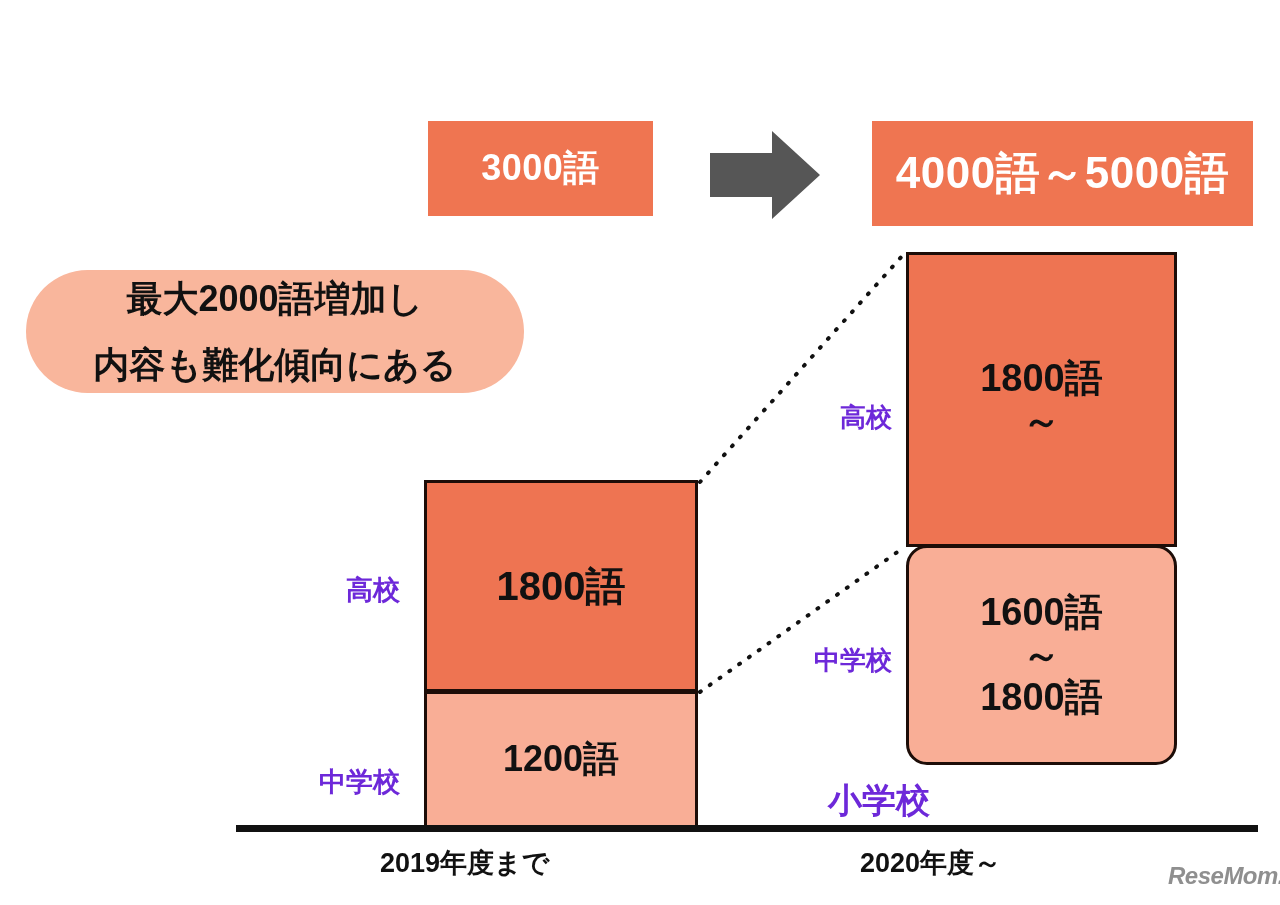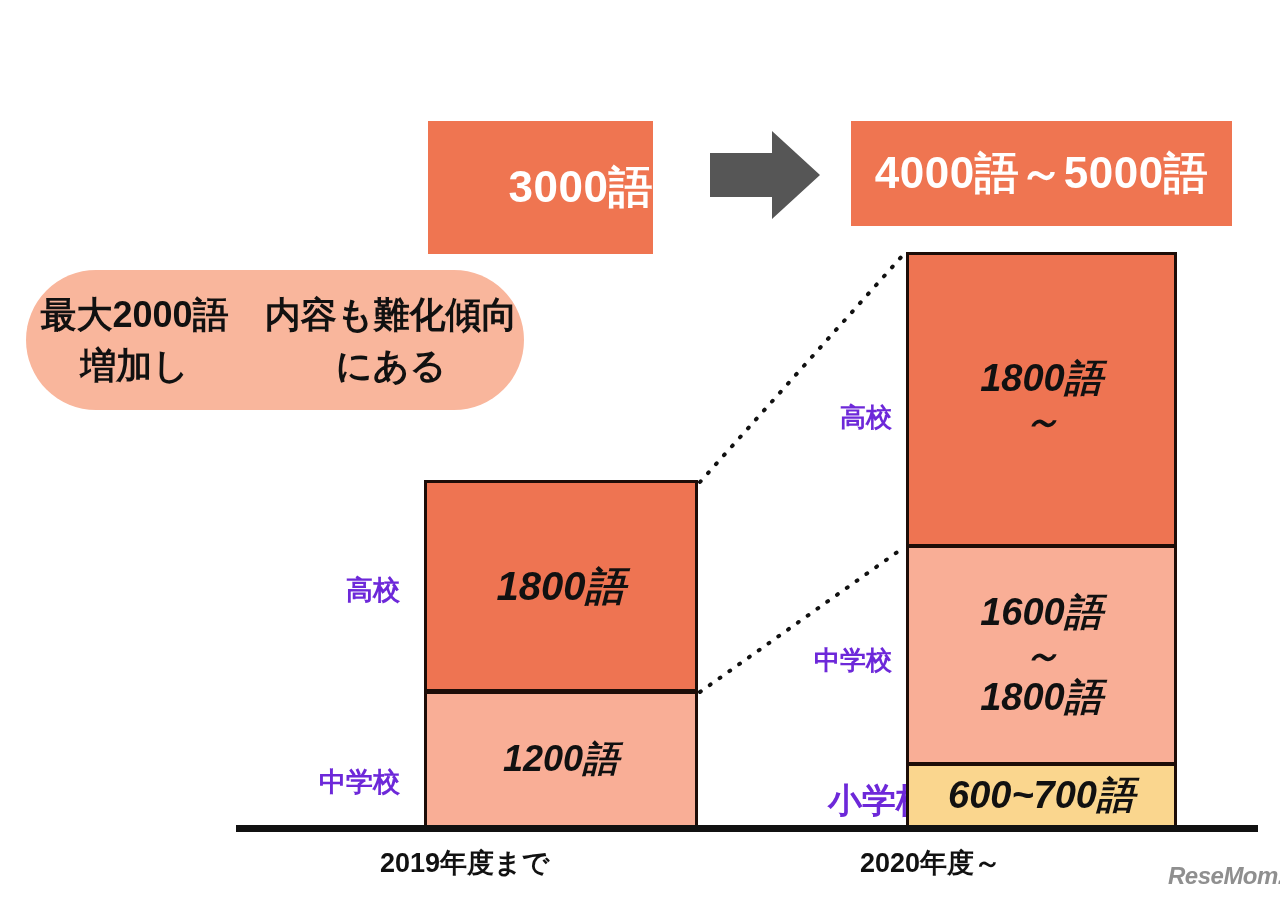--- a/index.html
+++ b/index.html
@@ -32,51 +32,50 @@
     align-items: center;
     justify-content: center;
     font-weight: 700;
     letter-spacing: 0.5px;
     white-space: nowrap;
   }
   #before-total-box {
     left: 428px;
     top: 121px;
     width: 225px;
-    height: 133px;
-    font-size: 44px;
-    justify-content: flex-end;
+    height: 95px;
+    font-size: 36px;
   }
   #after-total-box {
-    left: 851px;
+    left: 872px;
     top: 121px;
     width: 381px;
     height: 105px;
     font-size: 44px;
   }
 
   #transition-arrow {
     position: absolute;
     left: 710px;
     top: 131px;
     width: 110px;
     height: 88px;
   }
 
   
   #note-bubble {
     position: absolute;
     left: 26px;
     top: 270px;
     width: 498px;
-    height: 140px;
+    height: 123px;
     background: #f9b69c;
     border-radius: 80px;
     display: flex;
-    flex-direction: row;
+    flex-direction: column;
     align-items: center;
     justify-content: center;
     font-size: 36px;
     font-weight: 700;
     line-height: 1.42;
     color: #111111;
     text-align: center;
     gap: 15px;
   }
   #note-bubble span { display: block; }
@@ -98,21 +97,21 @@
     display: flex;
     flex-direction: column;
     align-items: center;
     justify-content: center;
     color: #111111;
     font-weight: 700;
     line-height: 1.12;
     text-align: center;
     white-space: nowrap;
   }
-  .bar-seg span { display: block; font-style: italic; }
+  .bar-seg span { display: block; }
 
   .cat-label {
     position: absolute;
     font-size: 27px;
     font-weight: 700;
     color: #6d28d9;
     white-space: nowrap;
     text-align: right;
   }
 
@@ -127,21 +126,21 @@
 
   
   #left-seg-high   { left: 424px; top: 480px; width: 274px; height: 212px; font-size: 40px; background: #ee7452; }
   #left-seg-junior { left: 424px; top: 691px; width: 274px; height: 137px; font-size: 36px; background: #f9ae96; }
   #left-label-high   { left: 276px; top: 572px; width: 124px; font-size: 27px; }
   #left-label-junior { left: 276px; top: 764px; width: 124px; font-size: 27px; }
   #left-axis-label { left: 380px; top: 845px; width: 360px; }
 
   
   #right-seg-high   { left: 906px; top: 252px; width: 271px; height: 295px; font-size: 38px; background: #ee7452; }
-  #right-seg-junior { left: 906px; top: 545px; width: 271px; height: 220px; font-size: 38px; background: #f9ae96; }
+  #right-seg-junior { left: 906px; top: 545px; width: 271px; height: 220px; font-size: 38px; background: #f9ae96; border-radius: 21px; }
   #right-seg-elem   { left: 906px; top: 763px; width: 271px; height: 65px; font-size: 38px; background: #fad68e; }
   #right-label-high   { left: 770px; top: 400px; width: 122px; font-size: 26px; }
   #right-label-junior { left: 770px; top: 643px; width: 122px; font-size: 26px; }
   #right-label-elem   { left: 808px; top: 778px; width: 122px; font-size: 34px; }
   #right-axis-label { left: 860px; top: 845px; width: 360px; }
 
   
   #connector-lines {
     position: absolute;
     left: 0;
@@ -210,23 +209,20 @@
     <span>1800語</span>
     <span>～</span>
   </div>
 
   <div class="bar-seg" id="right-seg-junior">
     <span>1600語</span>
     <span>～</span>
     <span>1800語</span>
   </div>
 
-  <div class="bar-seg" id="right-seg-elem">
-    <span>600~700語</span>
-  </div>
 
   <div id="axis-baseline"></div>
 
   <div class="axis-label" id="left-axis-label">2019年度まで</div>
   <div class="axis-label" id="right-axis-label">2020年度～</div>
 
   <div id="watermark">ReseMom.</div>
 
 </div>
 

